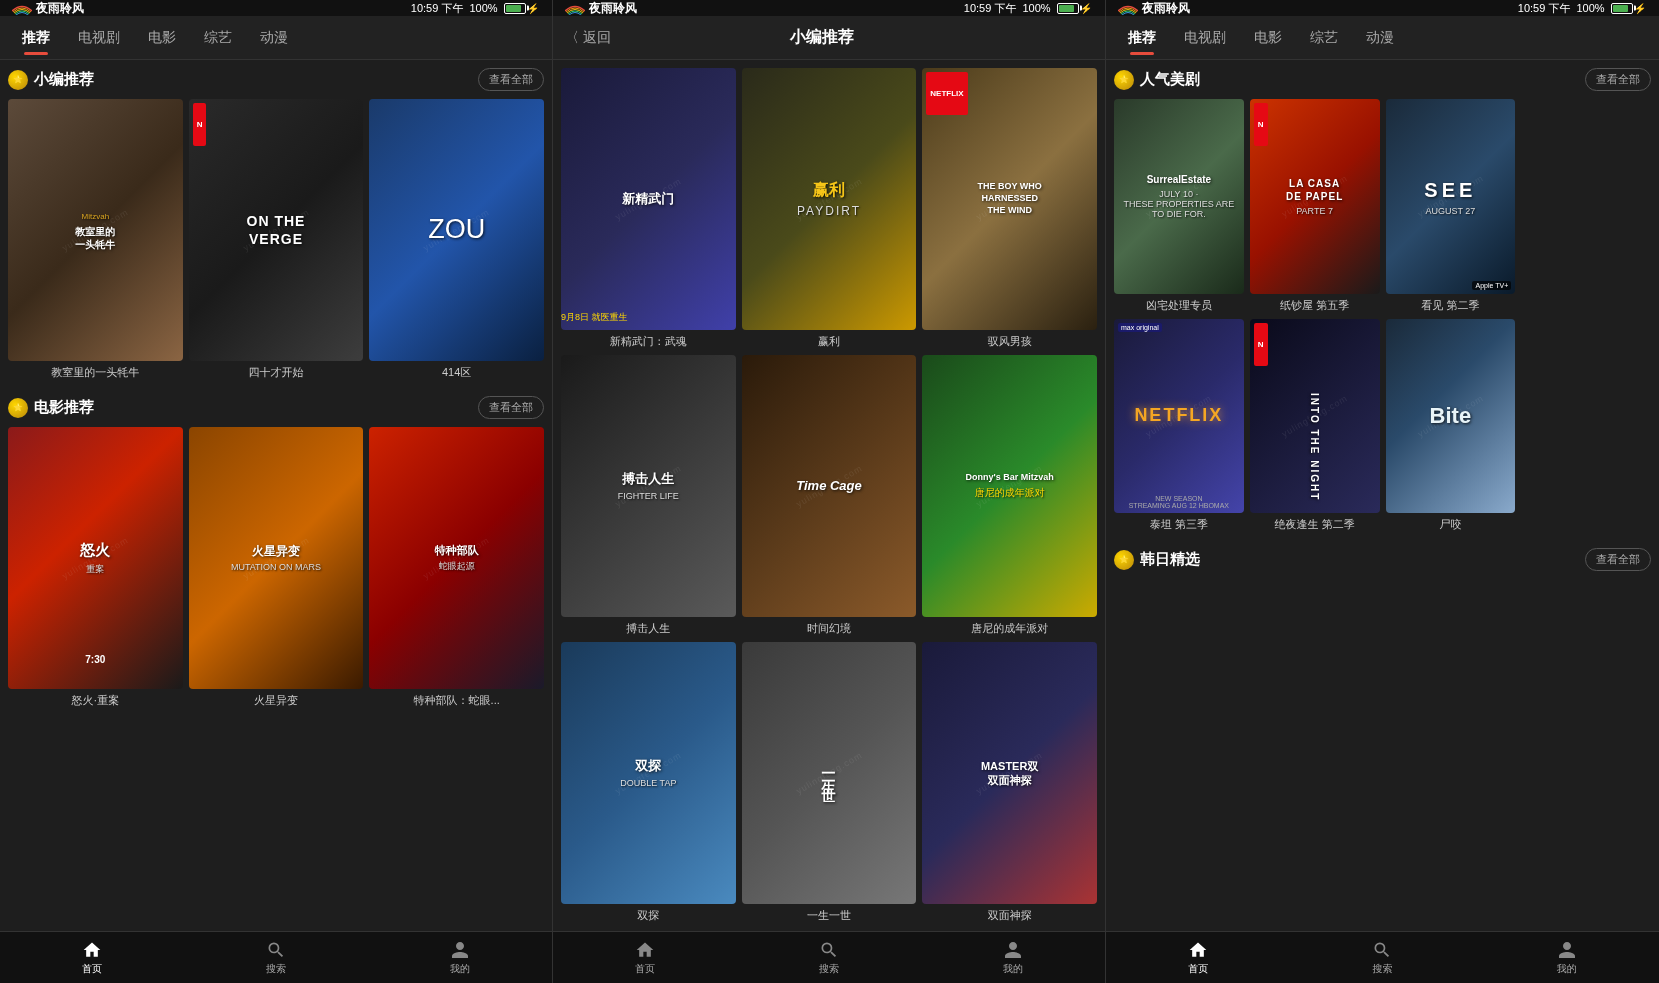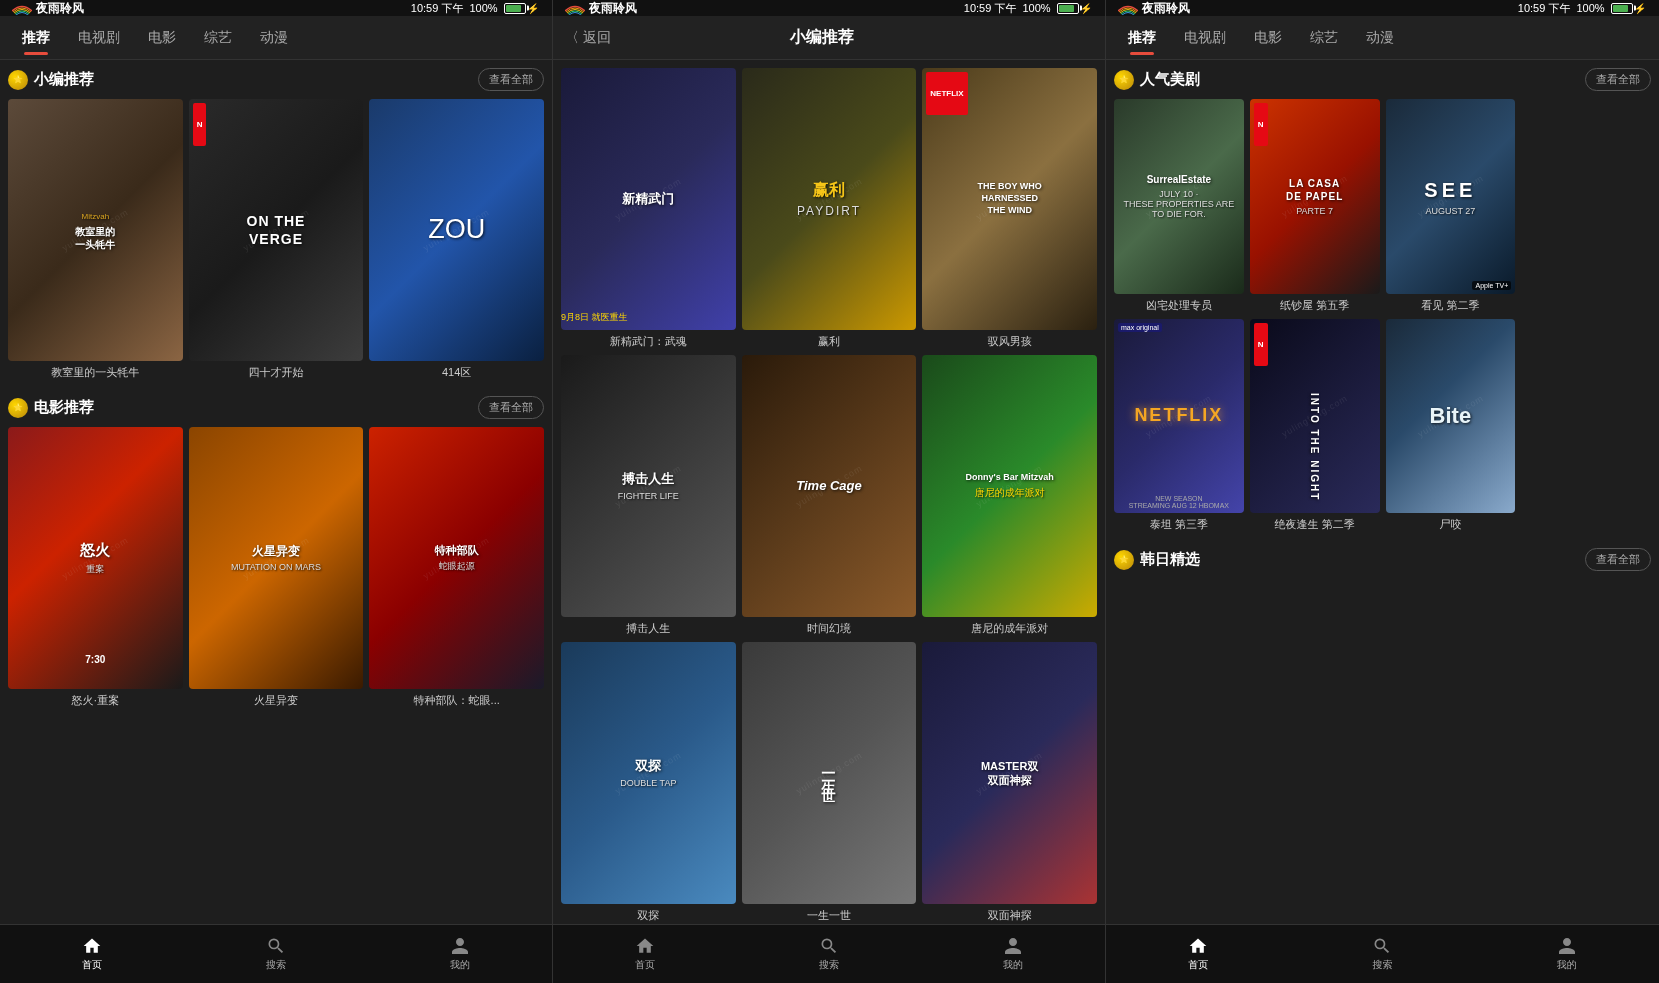--- a/index.html
+++ b/index.html
@@ -224,21 +224,21 @@
       white-space: nowrap;
       overflow: hidden;
       text-overflow: ellipsis;
     }
 
     
     .bottom-nav {
       display: flex;
       background: #111;
       border-top: 1px solid #333;
-      height: 59px;
+      height: 52px;
     }
     .bottom-nav-item {
       flex: 1;
       display: flex;
       flex-direction: column;
       align-items: center;
       justify-content: center;
       gap: 2px;
       cursor: pointer;
     }

